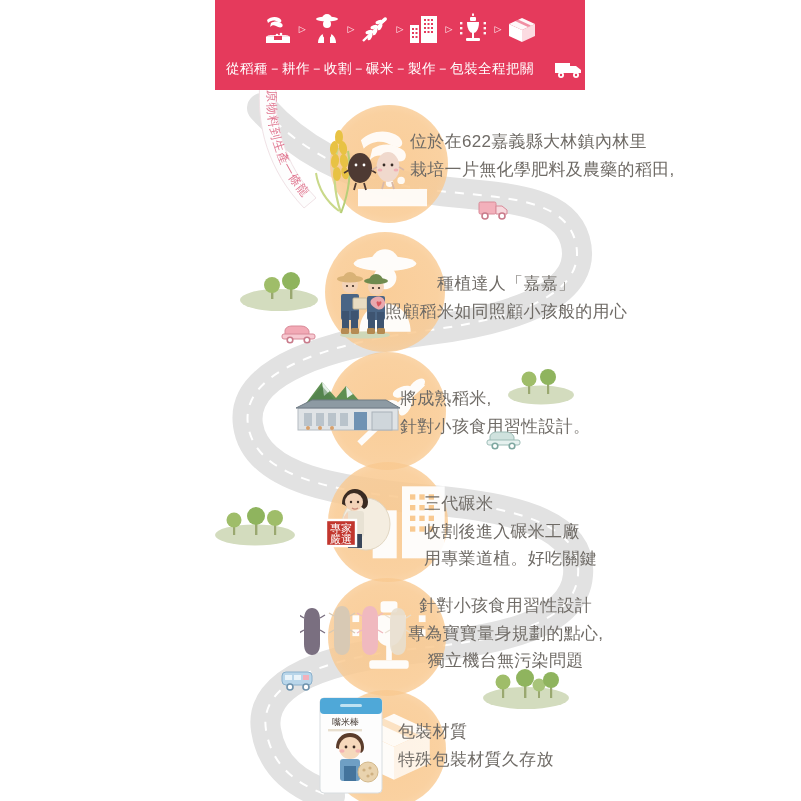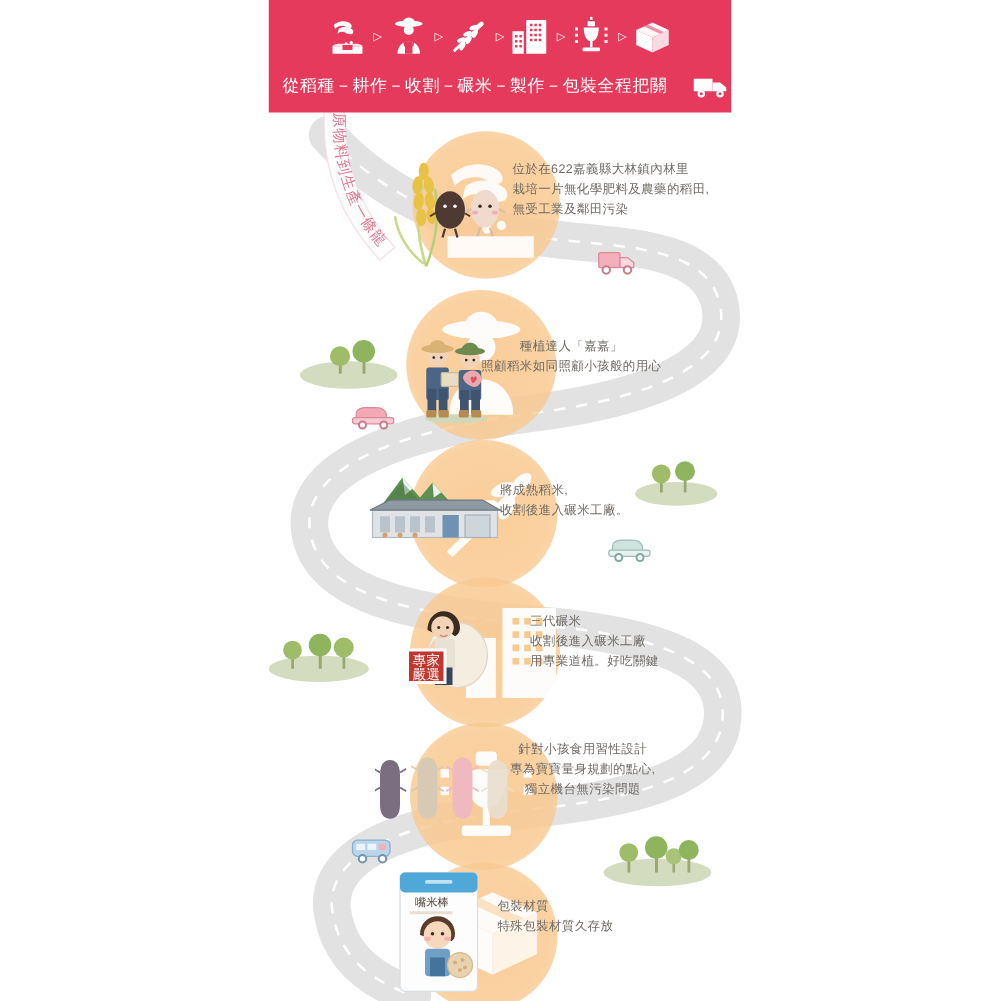--- a/index.html
+++ b/index.html
@@ -37,21 +37,21 @@
   
   .circle{
     position:absolute;border-radius:50%;
     background:radial-gradient(circle at 50% 50%, rgba(249,201,144,.92) 0%, rgba(249,201,144,.85) 62%, rgba(249,201,144,.55) 100%);
   }
   .watermark{
     position:absolute;color:#ffffff;font-weight:bold;line-height:1;
     opacity:.95;pointer-events:none;user-select:none;
   }
   .step-text{
-    position:absolute;color:#6f6b66;font-size:10px;line-height:1.62;
+    position:absolute;color:#6f6b66;font-size:17px;line-height:1.62;
     white-space:nowrap;letter-spacing:.3px;
   }
   .step-text div{white-space:nowrap;}
 
   
   .tree-group{position:absolute;}
   .vehicle{position:absolute;}
   .art{position:absolute;}
 </style>
 </head>
@@ -256,21 +256,20 @@
         <circle cx="84" cy="50" r="1.4" fill="#3a2e28"></circle>
       <ellipse cx="72" cy="55" rx="2.4" ry="1.6" fill="#f2b0b5"></ellipse>
         <ellipse cx="88" cy="55" rx="2.4" ry="1.6" fill="#f2b0b5"></ellipse>
       <path d="M69 52l-5 3M91 52l5 3" stroke="#d9b9a8" stroke-width="1.6"></path>
       <path d="M76 67l-2 7M84 67l2 7" stroke="#d9b9a8" stroke-width="1.8"></path>
       </g>
   </svg>
   <div class="step-text" style="left:410px;top:128px;">
     <div>位於在622嘉義縣大林鎮內林里</div>
     <div>栽培一片無化學肥料及農藥的稻田,</div>
-    <div>無受工業及鄰田污染</div>
   </div>
   <svg class="vehicle" style="left:478px;top:198px;" width="34" height="24" viewBox="0 0 34 24">
     <rect x="1" y="4" width="17" height="12" rx="1.5" fill="#f3b0bb" stroke="#d88a98" stroke-width="1"></rect>
     <path d="M18 8h6l5 4v4h-11z" fill="#f7d9de" stroke="#d88a98" stroke-width="1"></path>
     <circle cx="7" cy="18" r="3" fill="#fff" stroke="#c97b8b" stroke-width="1.6"></circle>
     <circle cx="24" cy="18" r="3" fill="#fff" stroke="#c97b8b" stroke-width="1.6"></circle>
   </svg>
 
   <div class="circle" style="left:325px;top:232px;width:120px;height:120px;"></div>
   <div class="watermark" style="left:348px;top:246px;width:74px;height:92px;">
@@ -363,21 +362,21 @@
     <rect x="62" y="40" width="13" height="18" fill="#6f92b3"></rect>
     <rect x="80" y="40" width="20" height="18" fill="#cfd6db" stroke="#aab2b9"></rect>
     <g fill="#d8a06b">
         <circle cx="16" cy="56" r="2"></circle>
         <circle cx="28" cy="56" r="2"></circle>
         <circle cx="40" cy="56" r="2"></circle>
       </g>
   </svg>
   <div class="step-text" style="left:400px;top:385px;">
     <div>將成熟稻米,</div>
-    <div>收割後進入碾米工廠。</div>
+    <div>針對小孩食用習性設計。</div>
   </div>
   <svg class="tree-group" style="left:505px;top:365px;" width="72" height="42" viewBox="0 0 72 42">
     <ellipse cx="36" cy="30" rx="33" ry="9.5" fill="#d3dcbe"></ellipse>
     <rect x="23" y="15" width="2.2" height="14" fill="#9aa870"></rect>
       <circle cx="24" cy="14" r="7.5" fill="#9fbd69"></circle>
     <rect x="42" y="13" width="2.2" height="16" fill="#9aa870"></rect>
       <circle cx="43" cy="12" r="8" fill="#8fb45e"></circle>
   </svg>
   <svg class="vehicle" style="left:486px;top:428px;" width="36" height="22" viewBox="0 0 36 22">
     <path d="M4 14V9c0-3 3-5 7-5h9c4 0 7 2 8 5v5z" fill="#cfe2de" stroke="#9dbdb7" stroke-width="1"></path>

